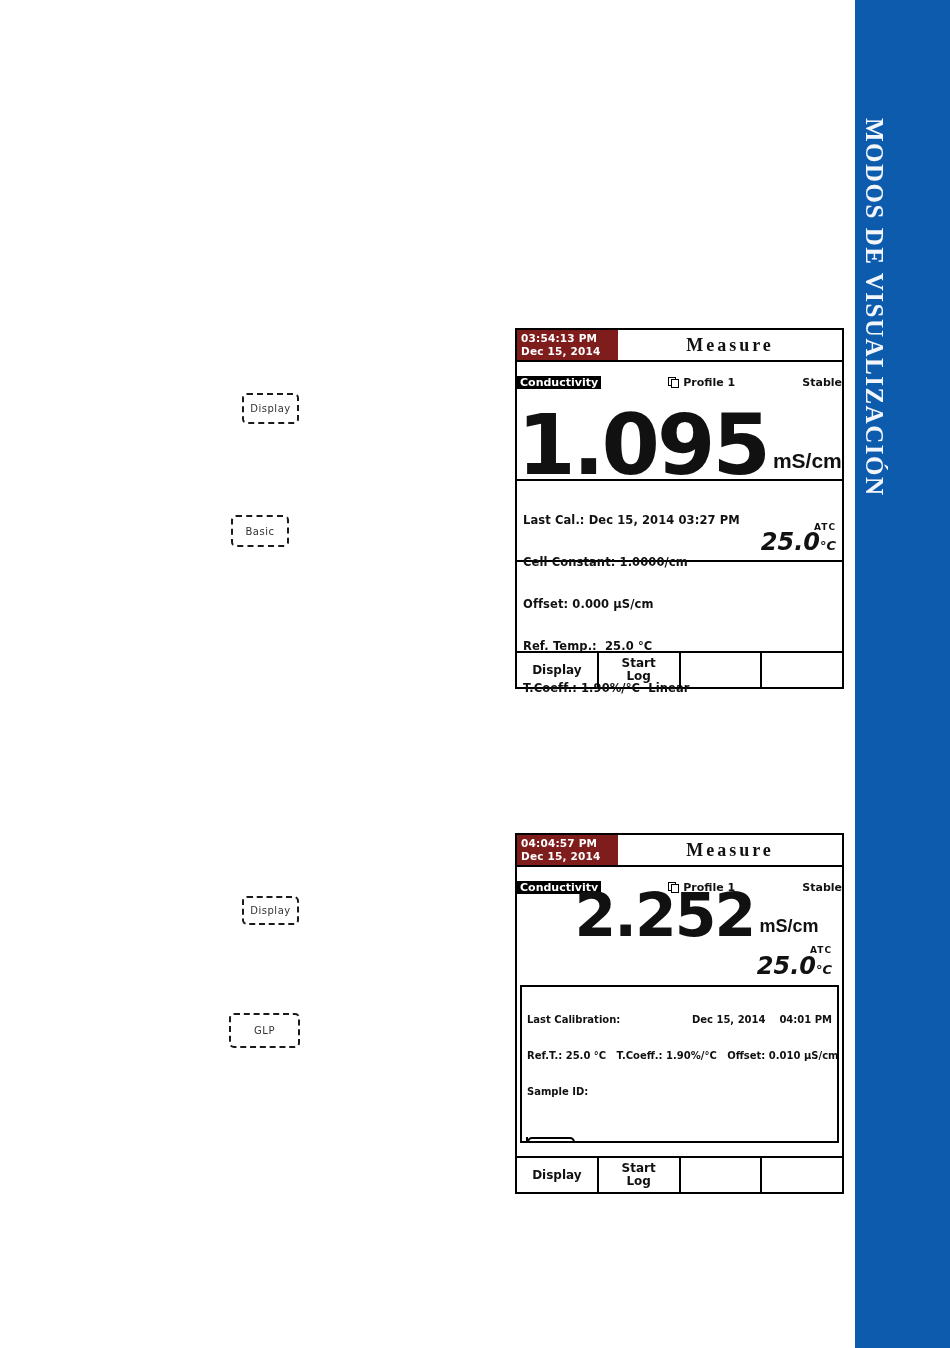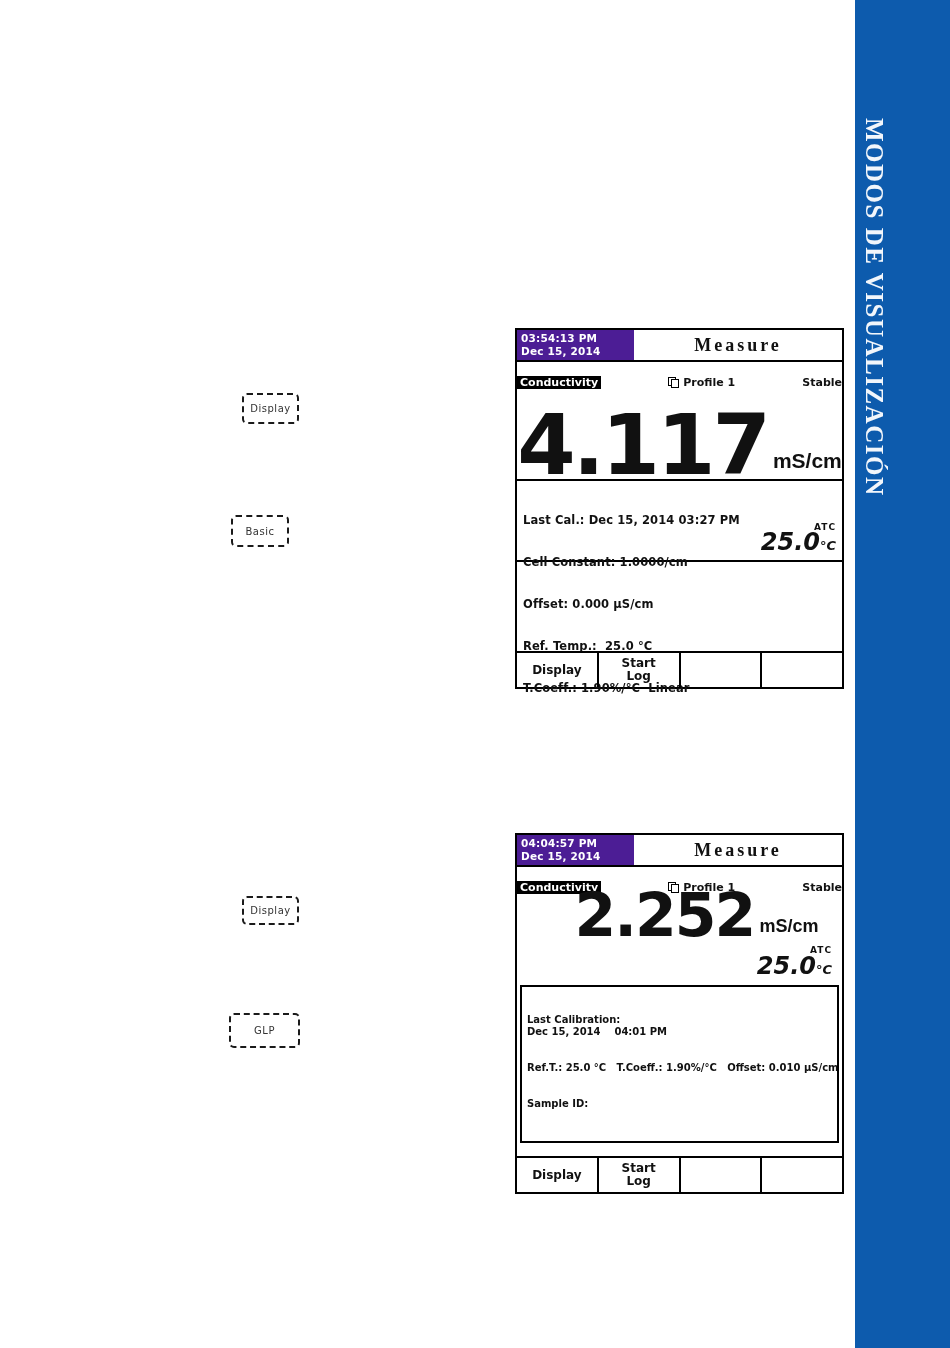--- a/index.html
+++ b/index.html
@@ -21,22 +21,22 @@
   #btn-display-2{left:242px;top:896px;width:53px;height:25px;}
   #btn-glp      {left:229px;top:1013px;width:67px;height:31px;}
 
   
   .lcd{position:absolute;left:515px;width:325px;height:357px;background:#fff;
        border:2px solid #000;display:flex;flex-direction:column;font-weight:700;}
   #screen-1{top:328px;}
   #screen-2{top:833px;}
 
   .lcd-header{flex:none;height:30px;border-bottom:2px solid #000;display:flex;align-items:stretch;}
-  .lcd-datetime{flex:none;width:97px;background:#4c1d95;color:#fff;font-size:10.5px;
-       line-height:13px;padding:2px 16px 0 4px;letter-spacing:.2px;}
+  .lcd-datetime{flex:none;width:97px;background:#7f1d1d;color:#fff;font-size:10.5px;
+       line-height:13px;padding:2px 0 0 4px;letter-spacing:.2px;}
   .lcd-title{flex:1;display:flex;align-items:center;justify-content:center;
        font-family:"Liberation Serif",serif;font-size:18px;letter-spacing:3px;font-weight:700;}
 
   .lcd-status{flex:none;display:flex;align-items:center;padding:0 0;margin-top:12px;height:16px;
        font-size:11px;}
   .inv{background:#000;color:#fff;padding:0 3px;}
   .status-mid{flex:1;display:flex;align-items:center;justify-content:center;gap:4px;}
   .status-right{flex:none;}
   .profile-icon{display:inline-block;position:relative;width:11px;height:11px;}
   .profile-icon .pg{position:absolute;border:1.5px solid #000;background:#fff;width:6px;height:7px;}
@@ -61,21 +61,21 @@
   .atc-temp .deg{font-size:13px;}
 
   
   .atc-block-2{flex:none;height:46px;text-align:right;padding-right:10px;}
   .atc-block-2 .atc-label{display:block;margin-top:6px;}
   .atc-block-2 .atc-temp{font-size:24px;line-height:22px;}
 
   
   .glp-box{flex:none;margin:0 3px;border:2px solid #000;height:148px;
        padding:3px 5px;font-size:10px;line-height:12px;white-space:pre;overflow:hidden;}
-  .glp-row1{display:flex;justify-content:space-between;flex-direction:column;}
+  .glp-row1{display:flex;justify-content:space-between;}
   .cal-entry{display:flex;margin-top:2.5px;align-items:flex-start;}
   .cal-badge{flex:none;width:44px;border:2px solid #000;border-radius:5px;text-align:center;
        font-size:8.5px;line-height:9.5px;padding:1px 0;margin-right:6px;position:relative;}
   .cal-badge::before{content:"";position:absolute;left:-3px;top:-2px;width:2px;height:6px;background:#000;}
   .cal-right{flex:1;}
 
   .lcd-spacer{flex:1;}
   .lcd-softkeys{flex:none;height:34px;border-top:2px solid #000;display:flex;}
   .softkey{flex:1;border-right:2px solid #000;display:flex;flex-direction:column;
        align-items:center;justify-content:center;font-size:12px;line-height:13px;}
@@ -109,21 +109,21 @@
         <span class="profile-icon">
           <span class="pg pg1"></span>
             <span class="pg pg2"></span>
         </span>
         <span>Profile 1</span>
       </span>
       <span class="status-right">Stable</span>
     </div>
 
     <div class="lcd-reading">
-      <span class="big-num">4.117</span>
+      <span class="big-num">1.095</span>
       <span class="big-unit">mS/cm</span>
     </div>
 
     <div class="lcd-info">
       <div class="info-lines">
         <div>Last Cal.: Dec 15, 2014 03:27 PM</div>
         <div>Cell Constant: 1.0000/cm</div>
         <div>Offset: 0.000 µS/cm</div>
         <div>Ref. Temp.:  25.0 °C</div>
         <div>T.Coeff.: 1.90%/°C  Linear</div>

